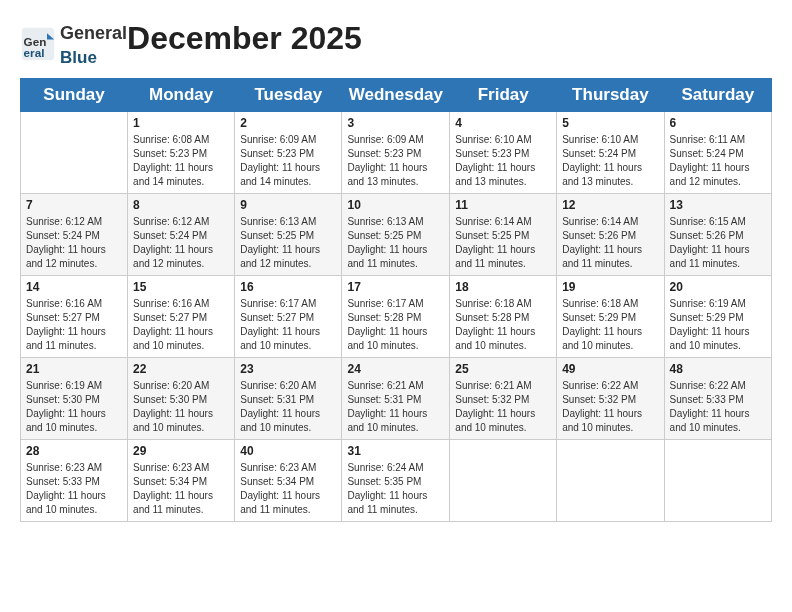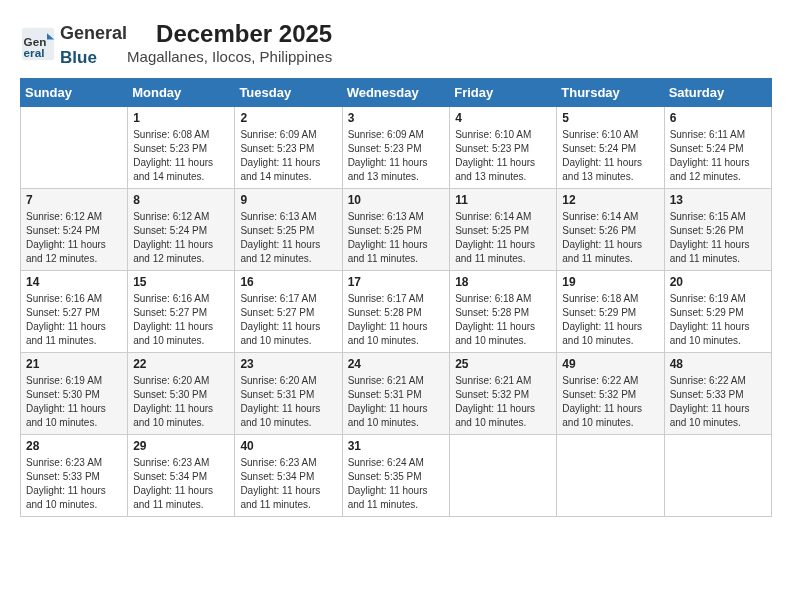--- a/index.html
+++ b/index.html
@@ -24,39 +24,39 @@
       color: #1a5276;
       line-height: 1.1;
     }
     .logo-icon {
       width: 36px;
       height: 36px;
       margin-right: 4px;
     }
     .title-block { text-align: right; }
     .month-title {
-      font-size: 24px;
+      font-size: 32px;
       font-weight: bold;
       color: #222;
     }
     .location {
       font-size: 15px;
       color: #444;
     }
     .calendar {
       width: 100%;
       border-collapse: collapse;
       font-size: 11px;
     }
     .calendar th {
       background-color: #2e75b6;
       color: #fff;
       padding: 6px 4px;
-      text-align: left;
-      font-size: 13px;
+      text-align: center;
+      font-size: 17px;
       font-weight: bold;
       border: 1px solid #2e75b6;
     }
     .calendar td {
       border: 1px solid #ccc;
       vertical-align: top;
       padding: 4px 5px;
       width: 108px;
       min-height: 80px;
       background: #fff;
@@ -91,21 +91,20 @@
     </svg>
     <div>
       <div style="line-height:1.1">
         <span style="color:#333;font-size:18px;font-weight:bold;">General</span><br>
         <span style="color:#1a5276;font-size:17px;font-weight:bold;margin-top:28px;">Blue</span>
       </div>
     </div>
   </div>
   <div class="title-block">
     <div class="month-title">December 2025</div>
-    <div class="location">Magallanes, Ilocos, Philippines</div>
   </div>
 </div>
 
 <table class="calendar">
   <thead>
     <tr>
     <th>Sunday</th>
         <th>Monday</th>
         <th>Tuesday</th>
         <th>Wednesday</th>

